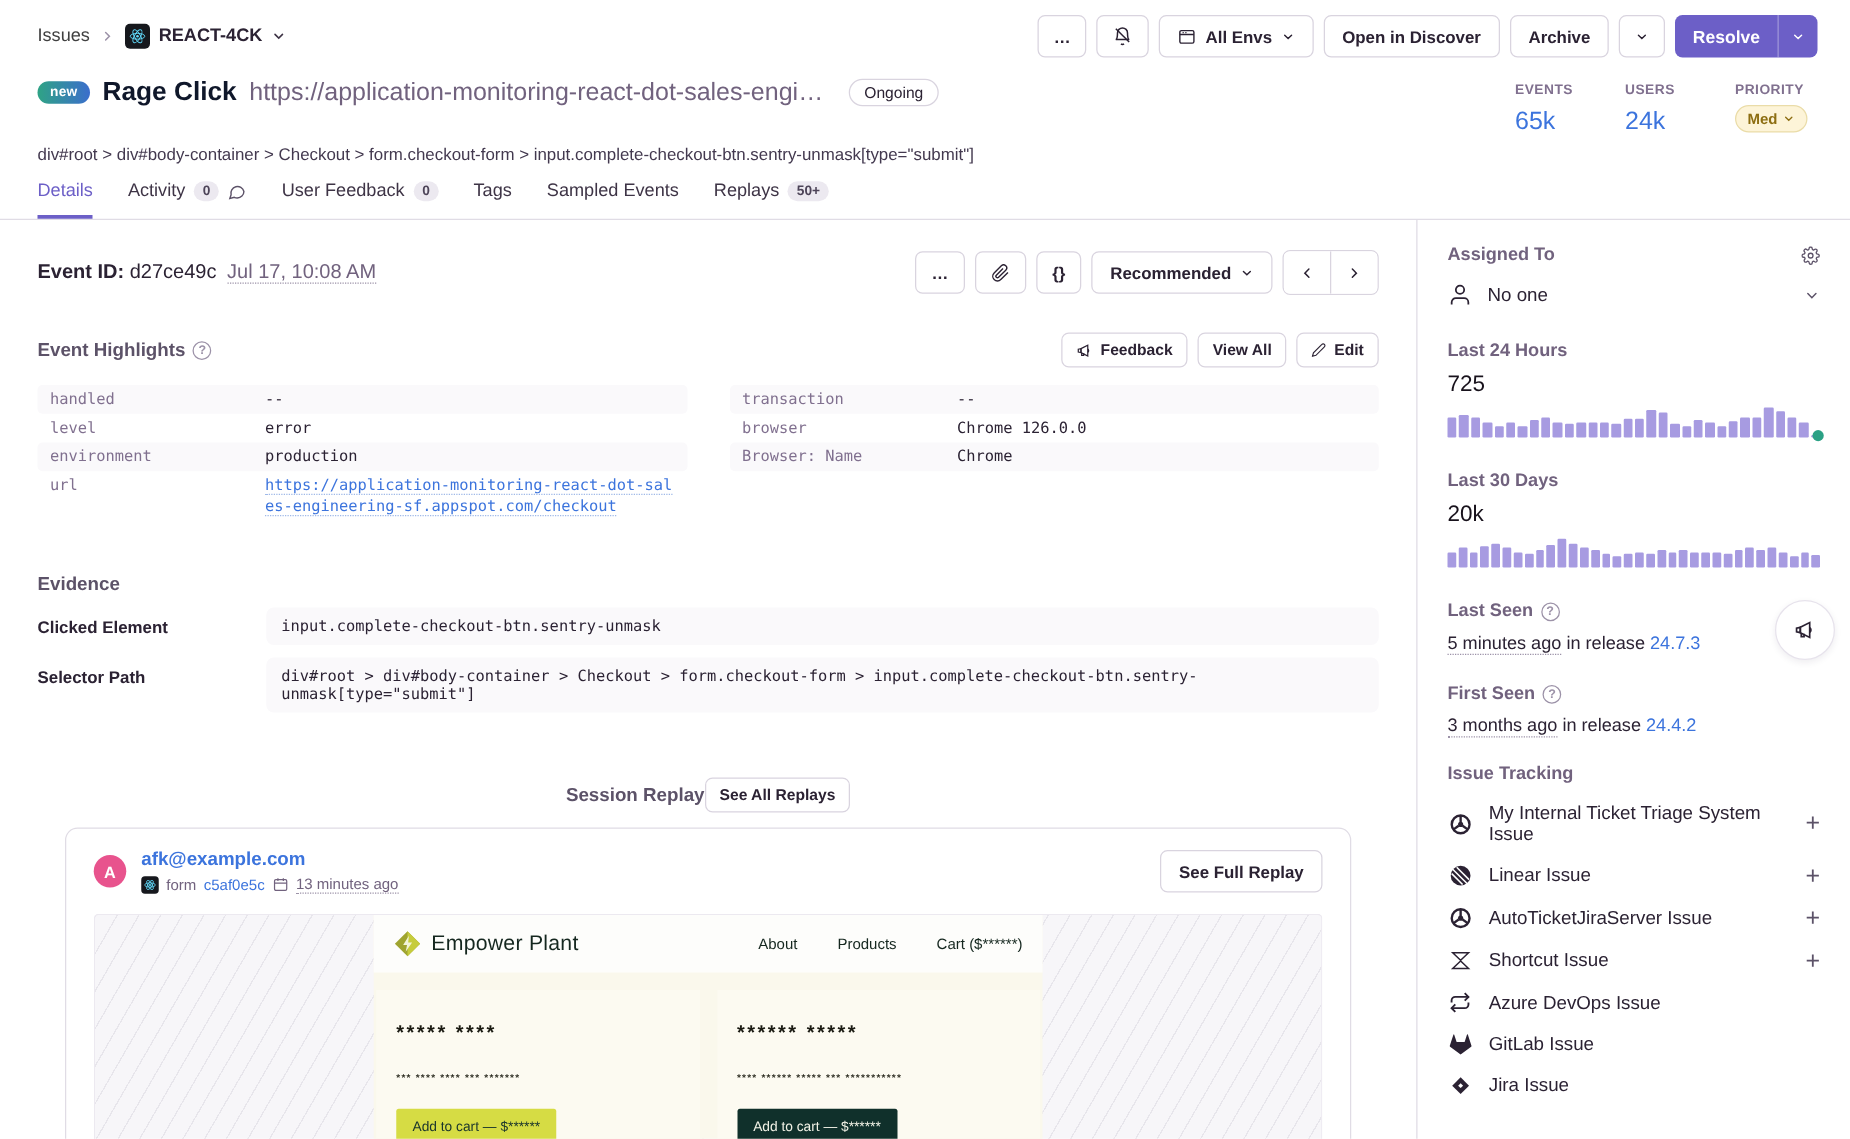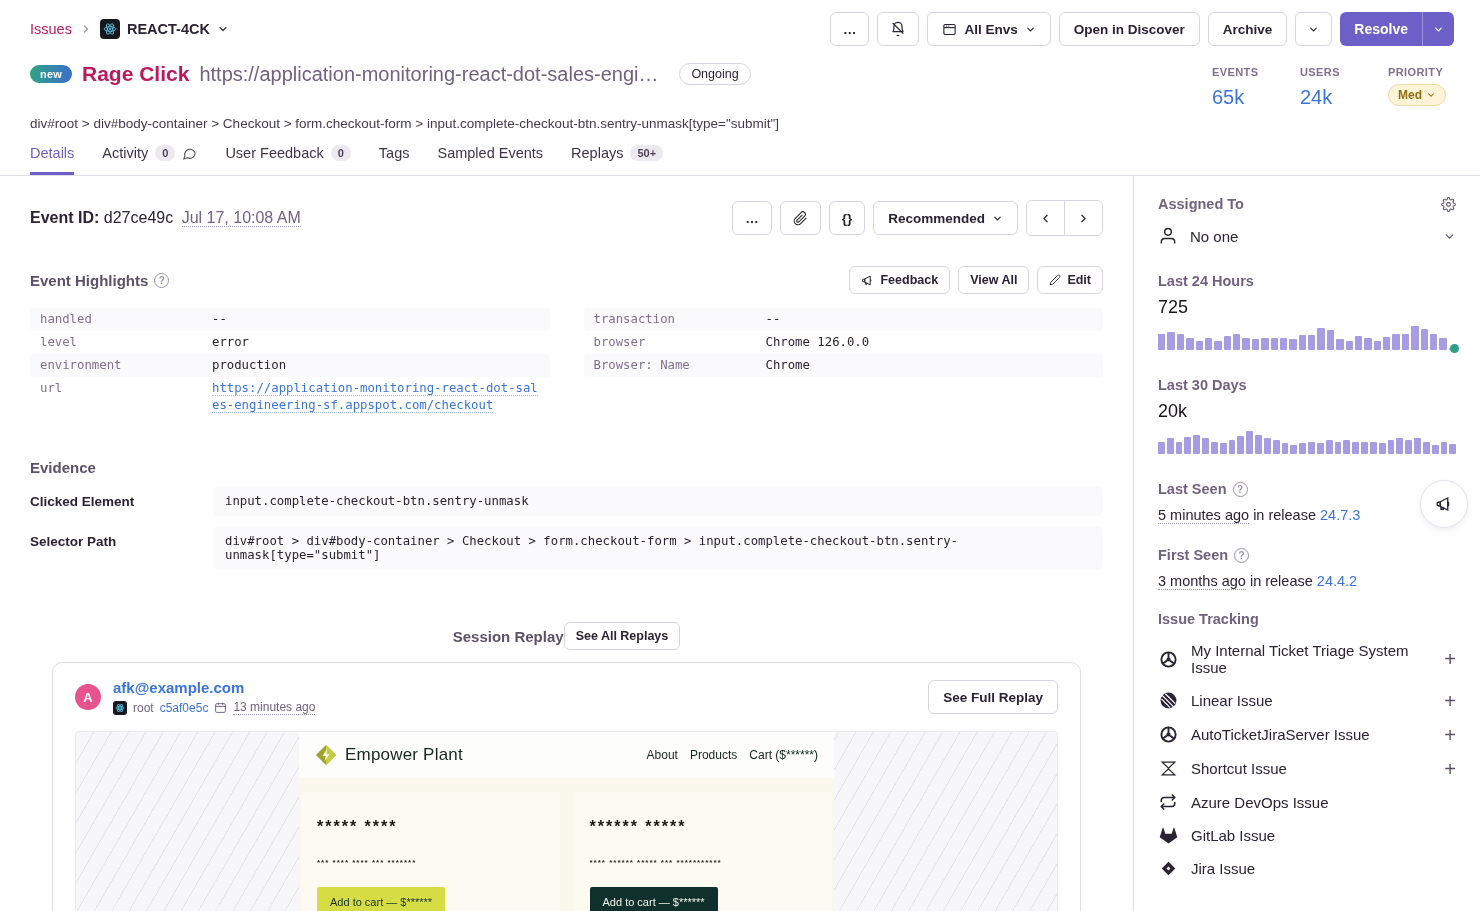--- a/index.html
+++ b/index.html
@@ -8,39 +8,39 @@
     --rowbg:#FAF9FB;
   }
   *{box-sizing:border-box;margin:0;padding:0;}
   html,body{width:1480px;height:911px;overflow:hidden;background:#fff;}
   body{font-family:"Liberation Sans",sans-serif;color:var(--text);font-size:14px;}
   .app{position:relative;width:1480px;height:911px;overflow:hidden;}
 
   
   .topbar{display:flex;justify-content:space-between;align-items:center;padding:12px 26px 10px 30px;}
   .crumbs{display:flex;align-items:center;gap:8px;font-size:14.5px;}
-  .crumb-link{color:#be185d;cursor:pointer;}
+  .crumb-link{color:#404040;cursor:pointer;}
   .crumb-sep svg{display:block;}
   .proj{display:flex;align-items:center;gap:7px;font-weight:600;color:#2B2233;cursor:pointer;}
   .react-chip{width:20px;height:20px;border-radius:4px;background:#16181D;display:flex;align-items:center;justify-content:center;}
   .topbar-actions{display:flex;align-items:center;gap:8px;}
   .btn{display:inline-flex;align-items:center;gap:7px;background:#fff;border:1px solid #D9D4DF;border-radius:6px;
        padding:0 14px;height:34px;font-size:13.5px;font-weight:600;color:#2B2233;cursor:pointer;font-family:inherit;}
   .btn.icon-only{padding:0 12px;}
   .btn-primary{background:var(--accent);border-color:var(--accent);color:#fff;display:inline-flex;border-radius:6px;overflow:hidden;padding:0;}
   .btn-primary .main{padding:0 14px;display:flex;align-items:center;height:34px;font-weight:600;}
   .btn-primary .drop{padding:0 10px;display:flex;align-items:center;border-left:1px solid rgba(255,255,255,.35);height:34px;}
   .chev{display:inline-block;}
 
   
   .header{display:flex;justify-content:space-between;padding:6px 30px 0 30px;}
   .title-row{display:flex;align-items:center;gap:10px;min-width:0;}
   .badge-new{background:linear-gradient(90deg,#2FA385,#3B6ECC);color:#fff;font-size:11px;font-weight:700;
              padding:3px 10px;border-radius:20px;letter-spacing:.2px;}
-  .issue-title{font-size:21px;font-weight:700;color:#be185d;white-space:nowrap;}
+  .issue-title{font-size:21px;font-weight:700;color:#0f172a;white-space:nowrap;}
   .culprit{font-size:20px;color:#71627E;white-space:nowrap;overflow:hidden;max-width:470px;text-overflow:ellipsis;}
   .badge-ongoing{border:1px solid #D9D4DF;border-radius:20px;padding:3px 11px;font-size:12.5px;color:#2B2233;background:#fff;text-align:right;}
   .subtitle{padding:7px 30px 0 30px;font-size:13.5px;color:#43394F;}
   .stats{display:flex;gap:34px;padding-top:4px;margin-right:4px;flex-shrink:0;}
   .stat{text-align:left;min-width:54px;}
   .stat .lbl{font-size:11px;font-weight:700;letter-spacing:.4px;color:#80708F;}
   .stat .val{font-size:20px;color:var(--link);margin-top:8px;}
   .badge-med{display:inline-flex;align-items:center;gap:4px;background:#FDF4D8;border:1px solid #EADCA8;color:#8D6E12;
              font-size:12px;font-weight:600;border-radius:20px;padding:3px 9px;margin-top:6px;cursor:pointer;}
 
@@ -92,21 +92,21 @@
   .replay-user{margin-left:12px;flex:1;min-width:0;}
   .replay-user .name{font-size:15px;font-weight:700;color:var(--link);cursor:pointer;}
   .replay-meta{display:flex;align-items:center;gap:6px;font-size:12px;color:#71627E;margin-top:4px;}
   .replay-meta .react-chip{width:14px;height:14px;border-radius:3px;}
   .dotted{border-bottom:1px dotted #9C92A8;}
   .replay-preview{margin:0 22px;height:191px;background:#F7F6F9;border:1px solid #ECE9F0;border-bottom:none;border-radius:4px 4px 0 0;overflow:hidden;position:relative;
       background-image:repeating-linear-gradient(120deg,rgba(160,155,175,.18) 0 1px,transparent 1px 15px);}
   .viewport{width:535px;margin:0 auto;height:100%;background:#FAF8EC;}
   .vp-nav{background:#FDFDFB;display:flex;align-items:center;justify-content:space-between;padding:12px 16px;}
   .vp-brand{display:flex;align-items:center;gap:8px;font-size:17px;color:#15271F;letter-spacing:.2px;}
-  .vp-links{display:flex;gap:12px;font-size:12px;color:#15271F;}
+  .vp-links{display:flex;gap:32px;font-size:12px;color:#15271F;}
   .vp-products{display:flex;gap:14px;padding:14px 2px 0 2px;}
   .product{flex:1;background:#FCFAF1;padding:26px 16px 30px 16px;}
   .product .p-title{font-size:16px;font-weight:700;letter-spacing:2px;color:#1A1A12;}
   .product .p-desc{font-size:8px;font-weight:700;letter-spacing:1px;color:#2B2B20;margin-top:22px;}
   .product .p-btn{display:inline-block;margin-top:20px;font-size:11px;padding:9px 13px;border-radius:2px;cursor:pointer;}
   .p-btn.light{background:#D6DC44;color:#18332C;}
   .p-btn.dark{background:#10302B;color:#F2F2E6;}
 
   
   .sb-section{margin-bottom:27px;}
@@ -382,21 +382,21 @@
             <div class="name">afk@example.com</div>
             <div class="replay-meta">
               <span class="react-chip">
                 <svg width="10" height="10" viewBox="0 0 24 24" fill="none" stroke="#61DAFB" stroke-width="1.6">
                     <ellipse cx="12" cy="12" rx="10" ry="4"></ellipse>
                     <ellipse cx="12" cy="12" rx="10" ry="4" transform="rotate(60 12 12)"></ellipse>
                     <ellipse cx="12" cy="12" rx="10" ry="4" transform="rotate(120 12 12)"></ellipse>
                     <circle cx="12" cy="12" r="2" fill="#61DAFB" stroke="none"></circle>
                   </svg>
               </span>
-              <span>root</span>
+              <span>form</span>
               <a class="lnk" style="border-bottom:none;">c5af0e5c</a>
               <svg width="13" height="13" viewBox="0 0 24 24" fill="none" stroke="#71627E" stroke-width="1.8">
                   <rect x="3" y="5" width="18" height="16" rx="2"></rect>
                   <line x1="3" y1="10" x2="21" y2="10"></line>
                   <line x1="8" y1="3" x2="8" y2="7"></line>
                   <line x1="16" y1="3" x2="16" y2="7"></line>
                 </svg>
               <span class="dotted">13 minutes ago</span>
             </div>
           </div>

